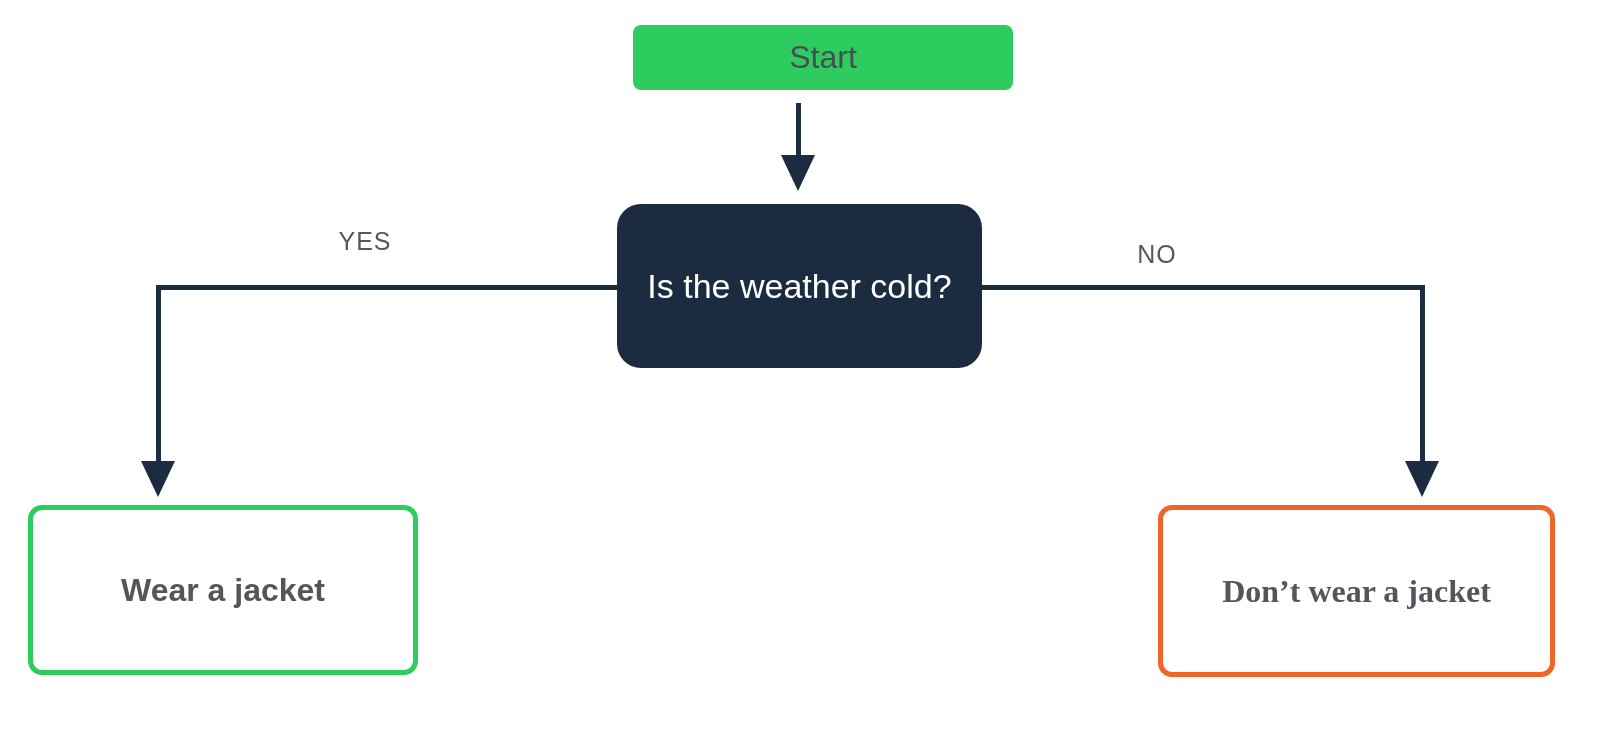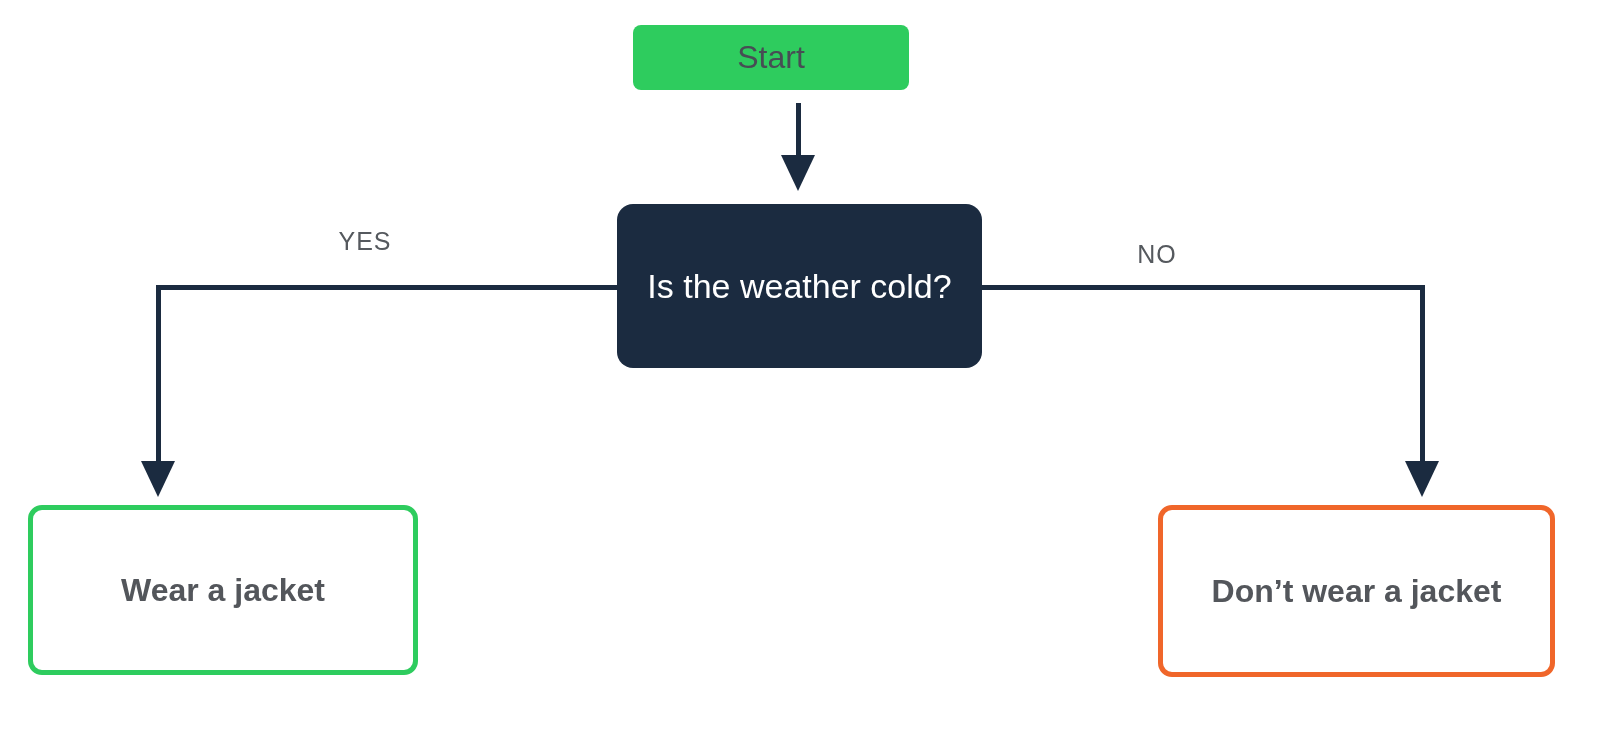--- a/index.html
+++ b/index.html
@@ -23,46 +23,47 @@
     font-family: "Liberation Sans", sans-serif;
   }
   .node {
     position: absolute;
     display: flex;
     align-items: center;
     justify-content: center;
     text-align: center;
   }
   .node-start {
-    left: 633px; top: 25px; width: 276px; height: 65px;
+    left: 633px; top: 25px; width: 380px; height: 65px;
     background: var(--green);
     border-radius: 8px;
     font-size: 32px;
     color: var(--start-text);
   }
   .node-question {
     left: 617px; top: 204px; width: 365px; height: 164px;
     background: var(--navy);
-    border-radius: 16px;
+    border-radius: 24px;
     font-size: 34px;
     color: var(--question-text);
   }
   .node-outcome {
     top: 505px; width: 390px; height: 170px;
     background: #ffffff;
     border: 5px solid var(--green);
     border-radius: 14px;
     font-size: 32px;
     font-weight: bold;
     color: var(--outcome-text);
   }
   .node-outcome-yes { left: 28px; }
   .node-outcome-no {
     left: 1158px; width: 397px; height: 172px;
     border-color: var(--orange);
+    font-family: Liberation Serif, serif;
   }
   .line {
     position: absolute;
     background: var(--connector);
   }
   .line-start-v { left: 796px; top: 103px; width: 5px; height: 60px; }
   .line-yes-h  { left: 156px; top: 285px; width: 464px; height: 5px; }
   .line-yes-v  { left: 156px; top: 285px; width: 5px; height: 178px; }
   .line-no-h   { left: 979px; top: 285px; width: 446px; height: 5px; }
   .line-no-v   { left: 1420px; top: 285px; width: 5px; height: 178px; }

